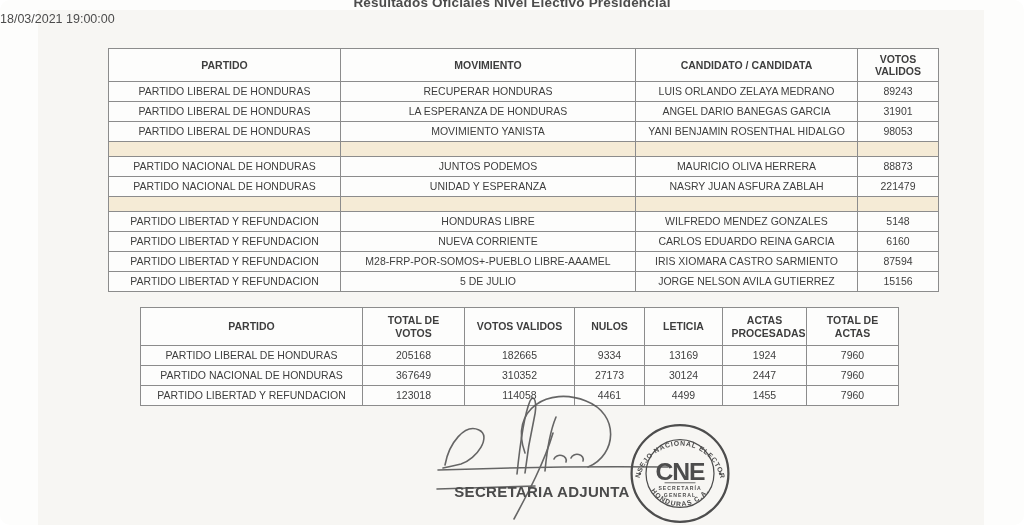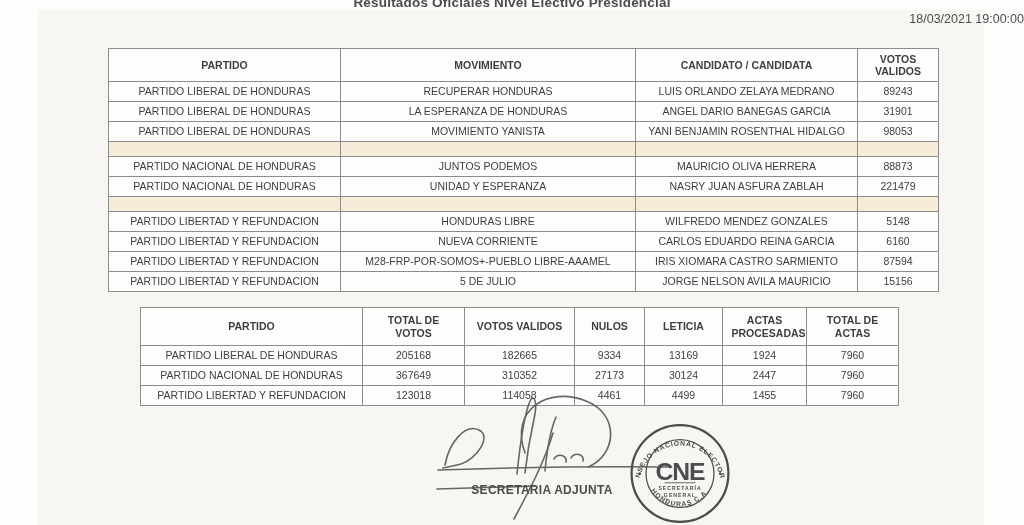--- a/index.html
+++ b/index.html
@@ -9,21 +9,21 @@
   }
   .page-bg {
     position:absolute; left:38px; top:10px; width:946px; height:515px;
     background:#f7f6f3;
   }
   .doc-title {
     position:absolute; top:-5px; left:0; width:1024px; text-align:center;
     font-size:13.5px; font-weight:bold; color:#4c4c4c; letter-spacing:.2px;
   }
   .doc-date {
-    position:absolute; top:12px; left:0; width:1024px; text-align:right;
+    position:absolute; top:12px; left:0; width:1024px; text-align:left;
     font-size:12.5px; color:#4c4c4c;
   }
   table.tbl {
     position:absolute; border-collapse:collapse; table-layout:fixed;
     background:transparent;
     padding-left:48px;
   }
   .tbl th, .tbl td {
     border:1px solid #8c8c8c; background:#fdfdfc; color:#3e3e3e;
     font-size:10.5px; text-align:center; padding:0 3px; overflow:hidden;
@@ -40,21 +40,21 @@
   .tbl-summary tbody tr { height:20px; }
   .w2 { display:inline-block; max-width:66px; }
   .w1 { display:inline-block; max-width:52px; }
   .sig-svg { position:absolute; left:405px; top:373px; width:300px; height:152px; }
   .sig-name {
     position:absolute; left:416px; top:470px; width:252px; text-align:center;
     font-size:10px; font-weight:bold; color:#4b4b4b; letter-spacing:.2px;
   }
   .sig-role {
     position:absolute; left:416px; top:483px; width:252px; text-align:center;
-    font-size:12px; font-weight:bold; color:#4b4b4b; letter-spacing:.3px;
+    font-size:15px; font-weight:bold; color:#4b4b4b; letter-spacing:.3px;
   }
   .seal-svg { position:absolute; left:628px; top:422px; width:104px; height:103px; }
 </style>
 </head>
 <body>
 
 <div class="screen">
   <div class="page-bg"></div>
 
   <div class="doc-title">Resultados Oficiales Nivel Electivo Presidencial</div>
@@ -132,21 +132,21 @@
       </tr>
       <tr>
         <td>PARTIDO LIBERTAD Y REFUNDACION</td>
         <td>M28-FRP-POR-SOMOS+-PUEBLO LIBRE-AAAMEL</td>
         <td>IRIS XIOMARA CASTRO SARMIENTO</td>
         <td>87594</td>
       </tr>
       <tr>
         <td>PARTIDO LIBERTAD Y REFUNDACION</td>
         <td>5 DE JULIO</td>
-        <td>JORGE NELSON AVILA MAURICIO</td>
+        <td>JORGE NELSON AVILA GUTIERREZ</td>
         <td>15156</td>
       </tr>
     </tbody>
   </table>
 
   <table class="tbl tbl-summary">
     <colgroup>
       <col style="width:222px">
         <col style="width:102px">
         <col style="width:110px">

